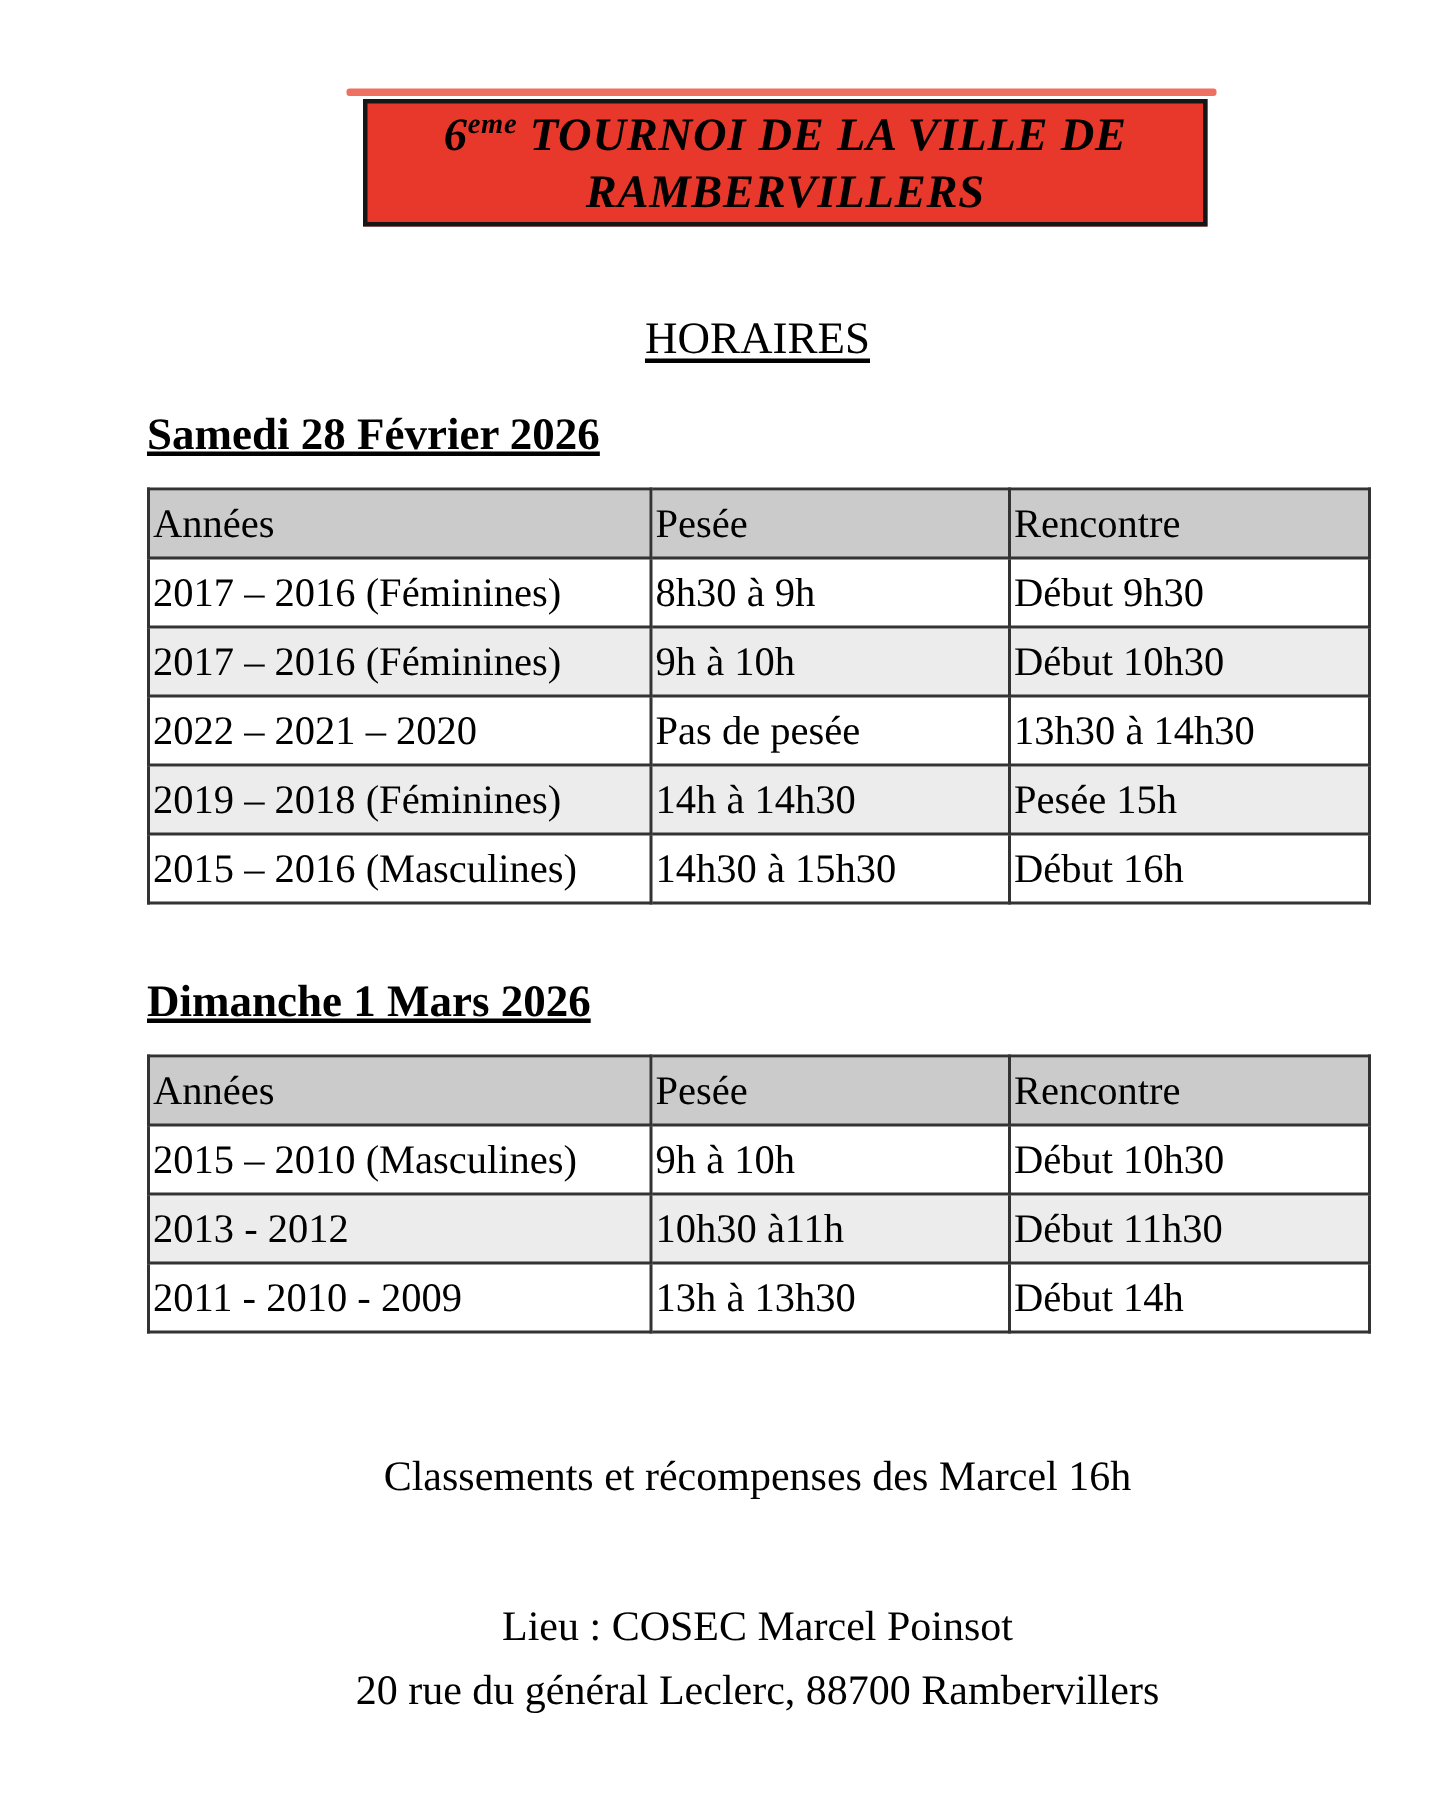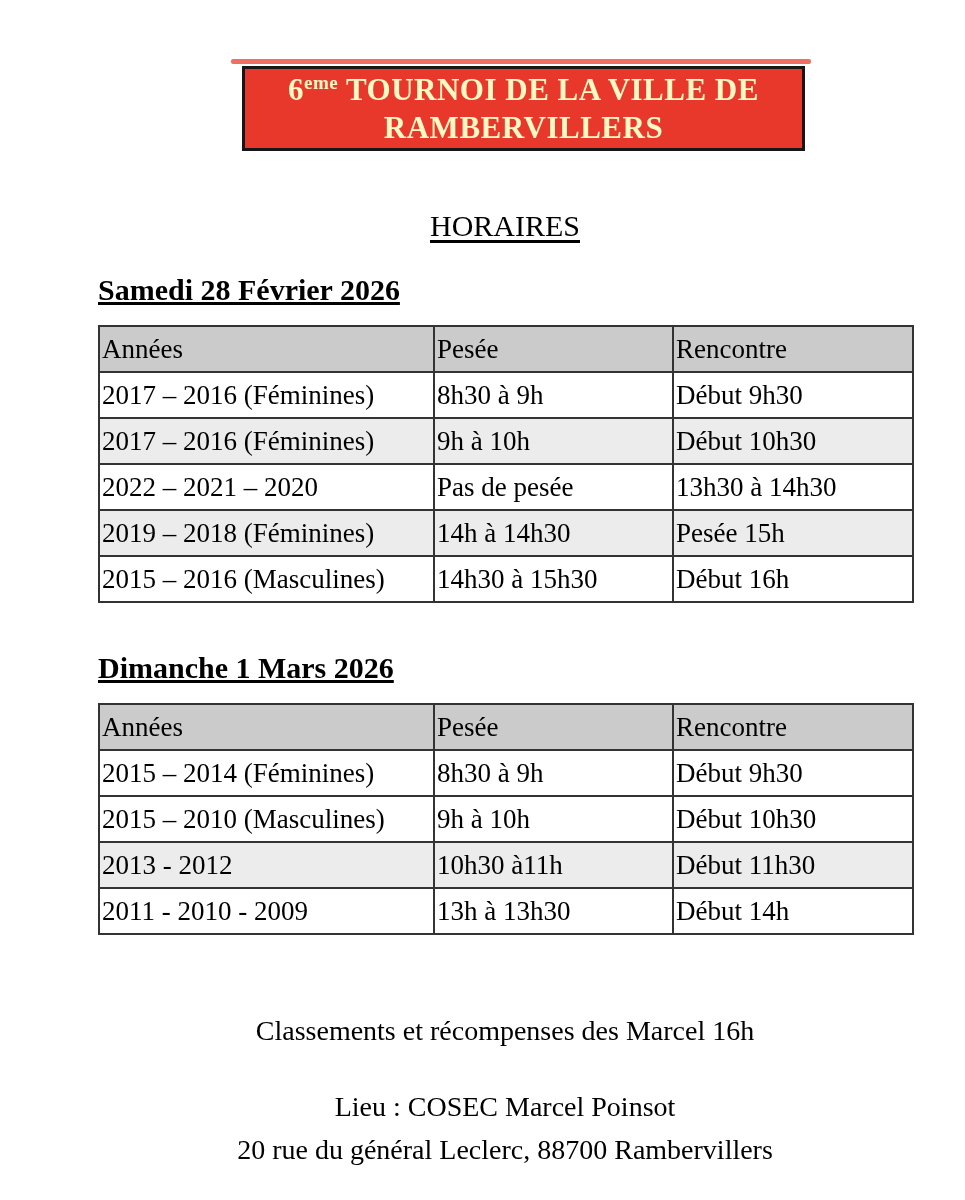--- a/index.html
+++ b/index.html
@@ -24,23 +24,24 @@
     margin:2px 0 0 242px;
     background:#e8382c;
     border:3px solid #161616;
     text-align:center;
     padding-top:2px;
   }
   .banner .line{
     font-size:31px;
     font-weight:bold;
     line-height:38px;
-    color:#fef9c3;
+    color:#000000;
     letter-spacing:.5px;
     white-space:nowrap;
+    font-style:italic;
   }
   .banner sup{
     font-size:19px;
     font-weight:bold;
     vertical-align:super;
     line-height:0;
   }
   .content{
     width:814px;
     margin:0 0 0 98px;
@@ -89,21 +90,21 @@
     background:#ececec;
   }
   .footer{
     text-align:center;
     font-size:28px;
   }
   .footer .classements{
     margin-top:80px;
   }
   .footer .lieu{
-    margin-top:44px;
+    margin-top:68px;
   }
   .footer .adresse{
     margin-top:11px;
   }
 </style>
 </head>
 <body>
 
 <div class="artifact-line"></div>
 
@@ -167,25 +168,20 @@
         </colgroup>
         <thead>
           <tr>
             <th>Années</th>
             <th>Pesée</th>
             <th>Rencontre</th>
           </tr>
         </thead>
         <tbody>
           <tr>
-            <td>2015 – 2014 (Féminines)</td>
-            <td>8h30 à 9h</td>
-            <td>Début 9h30</td>
-          </tr>
-          <tr>
             <td>2015 – 2010 (Masculines)</td>
             <td>9h à 10h</td>
             <td>Début 10h30</td>
           </tr>
           <tr class="shaded">
             <td>2013 - 2012</td>
             <td>10h30 à11h</td>
             <td>Début 11h30</td>
           </tr>
           <tr>

